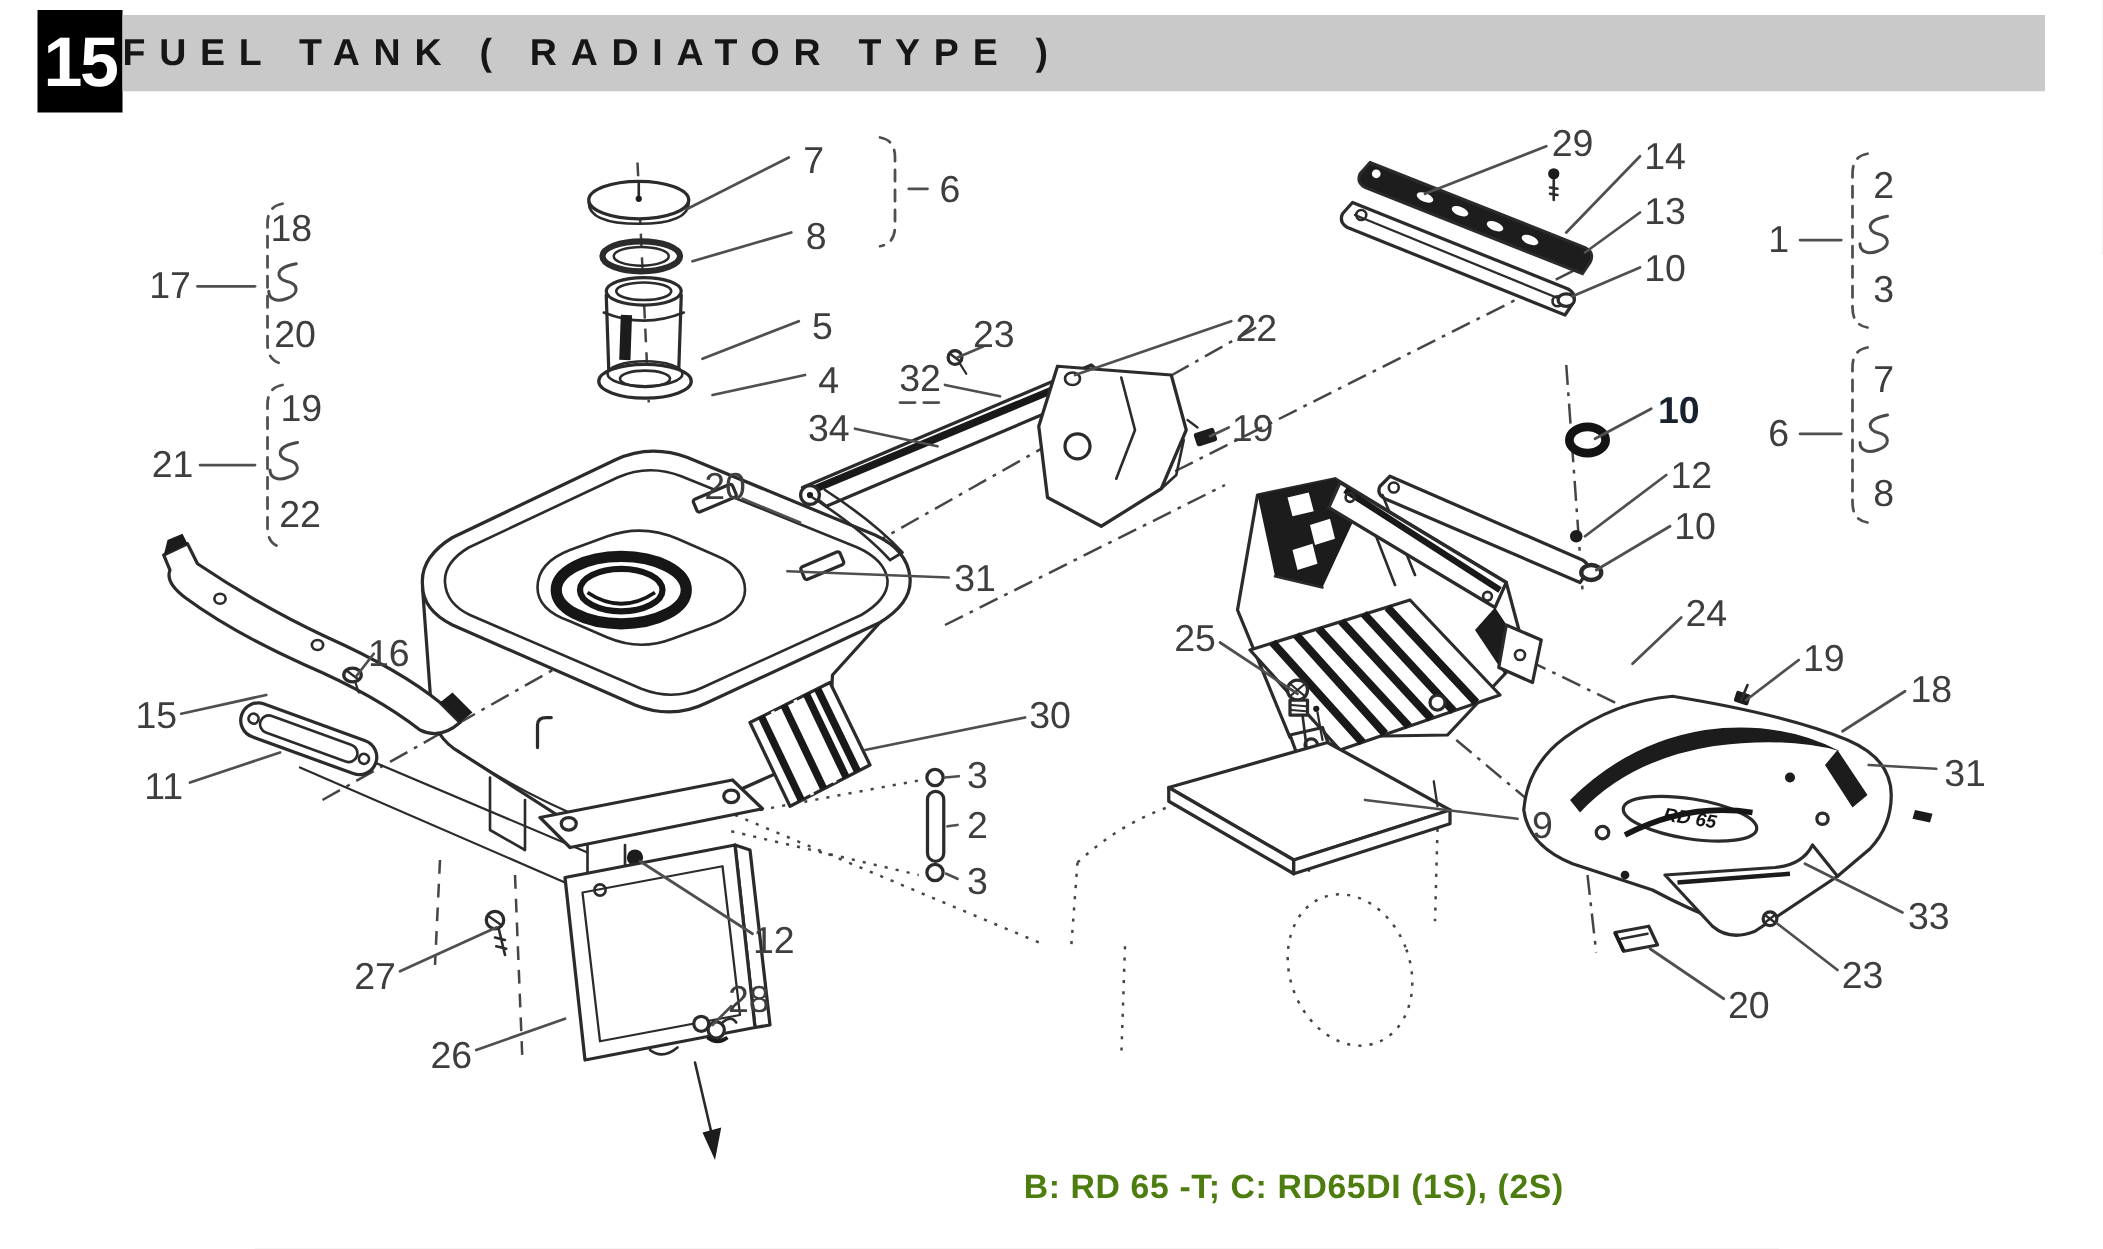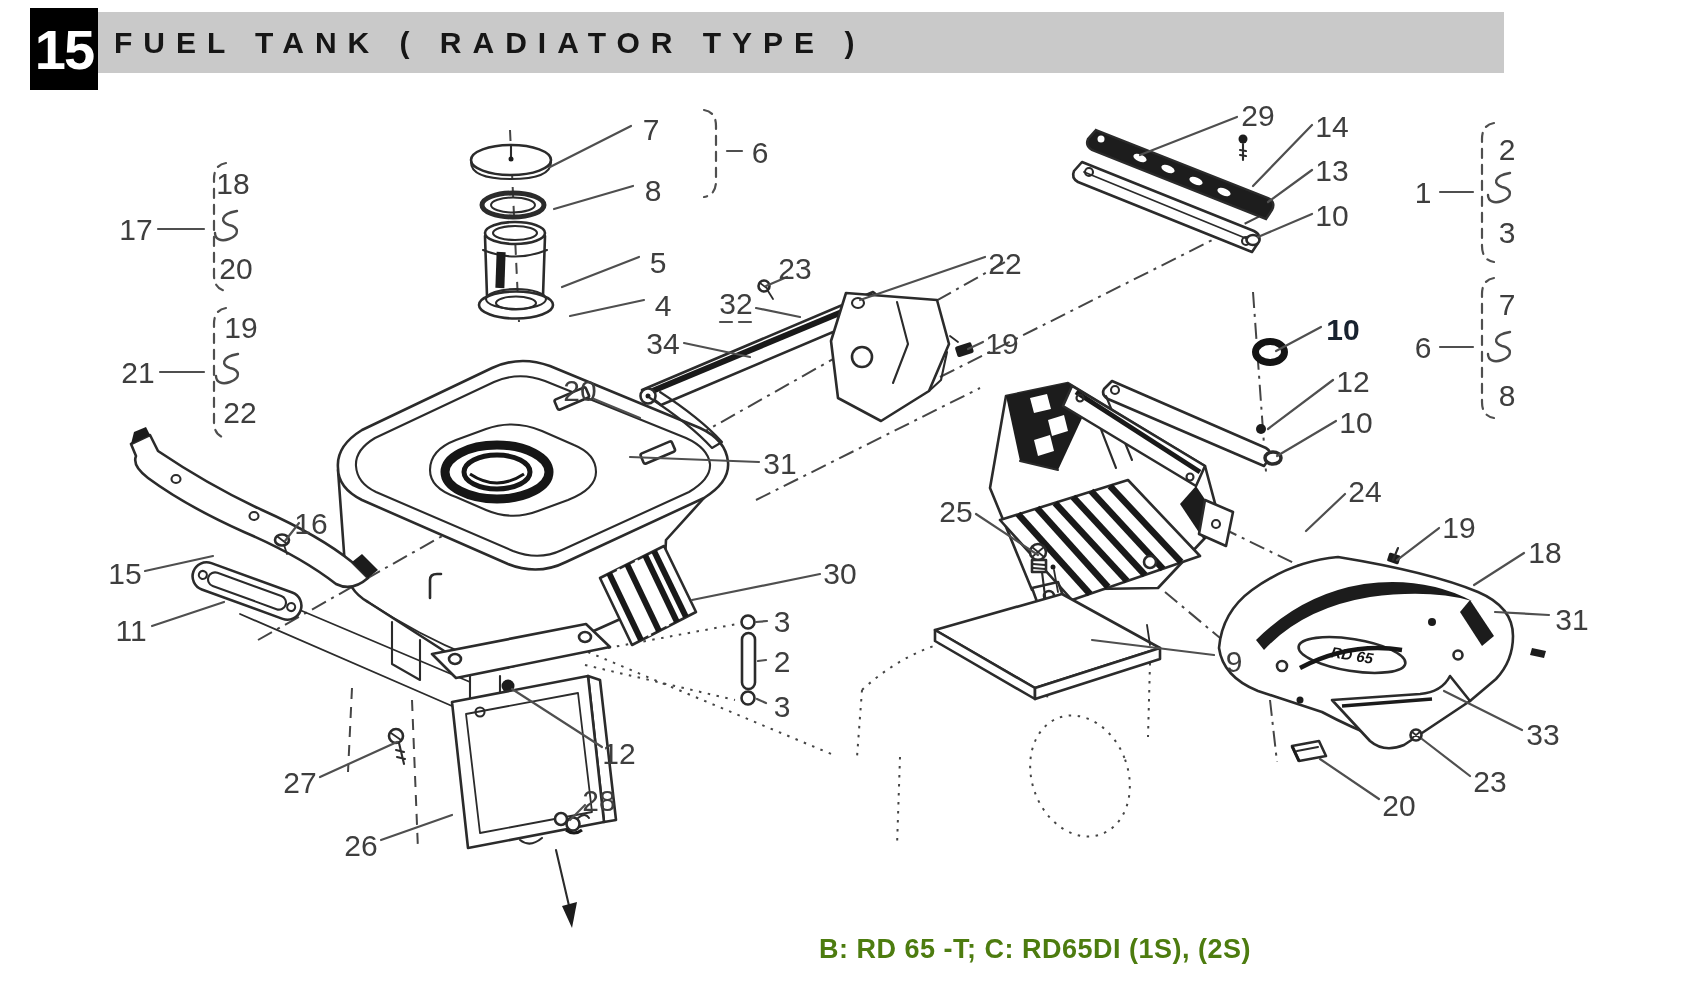--- a/index.html
+++ b/index.html
@@ -1,22 +1,22 @@
 <!DOCTYPE html>
 <html><head>
 <meta charset="utf-8">
 <style>
   html,body{margin:0;padding:0;background:#e8e8e8;}
   .stage{position:relative;width:1682px;height:999px;background:#ffffff;overflow:hidden;
          font-family:"Liberation Sans",sans-serif;}
   .hdr-box{position:absolute;left:30px;top:8px;width:68px;height:82px;background:#000;
            color:#fff;display:flex;align-items:center;justify-content:center;
            font-size:56px;font-weight:bold;letter-spacing:-2px;}
-  .hdr-bar{position:absolute;left:98px;top:12px;width:1406px;height:61px;background:#c9c9c9;
-           display:flex;align-items:center;padding-left:16px;box-sizing:border-box;}
+  .hdr-bar{position:absolute;left:98px;top:12px;width:1538px;height:61px;background:#c9c9c9;
+           display:flex;align-items:center;box-sizing:border-box;}
   .hdr-title{font-size:30px;font-weight:bold;letter-spacing:11px;color:#161616;white-space:nowrap;}
   .caption{position:absolute;left:1035px;top:934px;transform:translateX(-50%);
            font-size:27px;font-weight:bold;color:#4d7c0f;letter-spacing:0.5px;white-space:nowrap;}
   svg{position:absolute;left:0;top:0;}
   .ln{stroke:#2b2b2b;stroke-width:2.6;fill:none;stroke-linecap:round;stroke-linejoin:round;}
   .fw{fill:#ffffff;}
   .fd{fill:#1c1c1c;stroke:none;}
   .thin{stroke-width:1.8;}
   .med{stroke-width:2.1;}
   .dd{stroke:#454545;stroke-width:2;fill:none;stroke-dasharray:16 6 3 6;}

